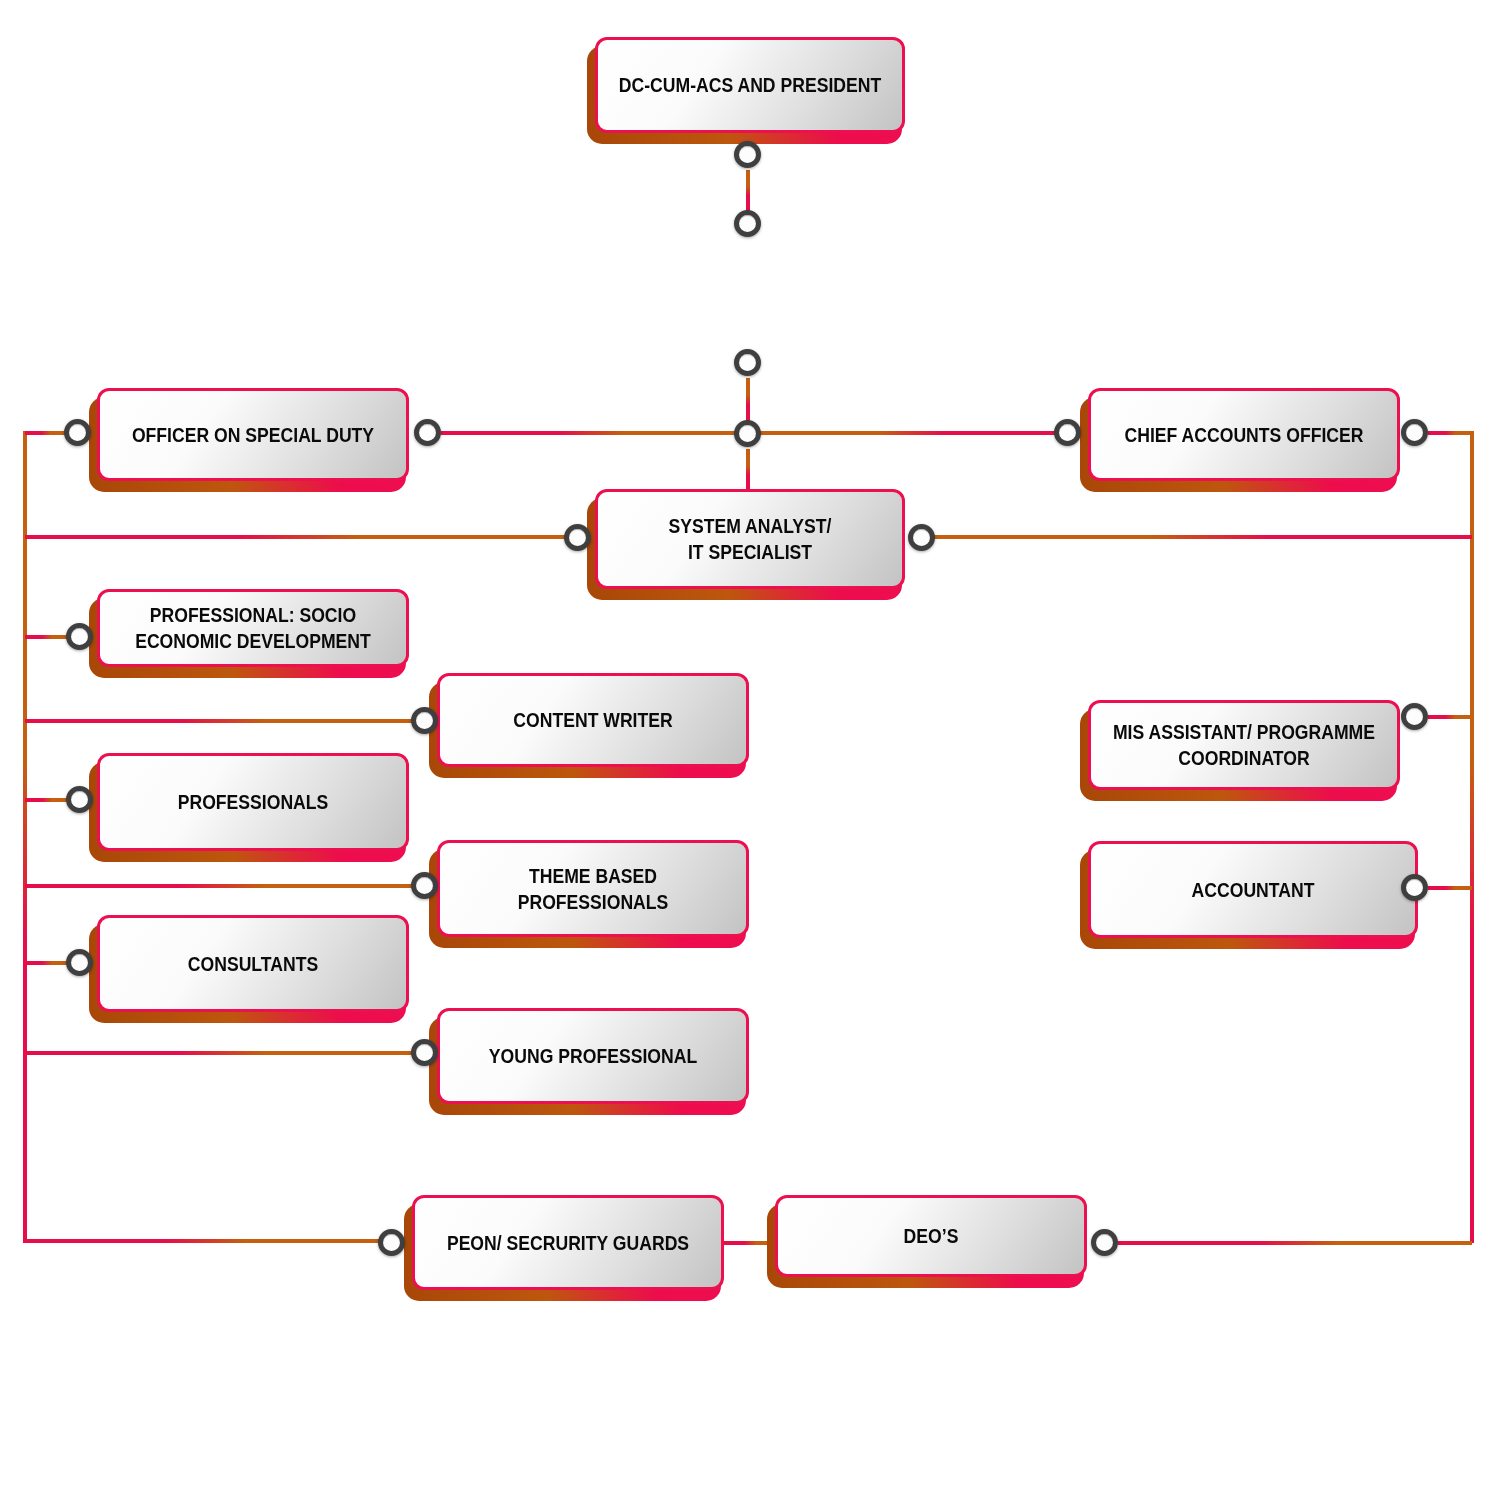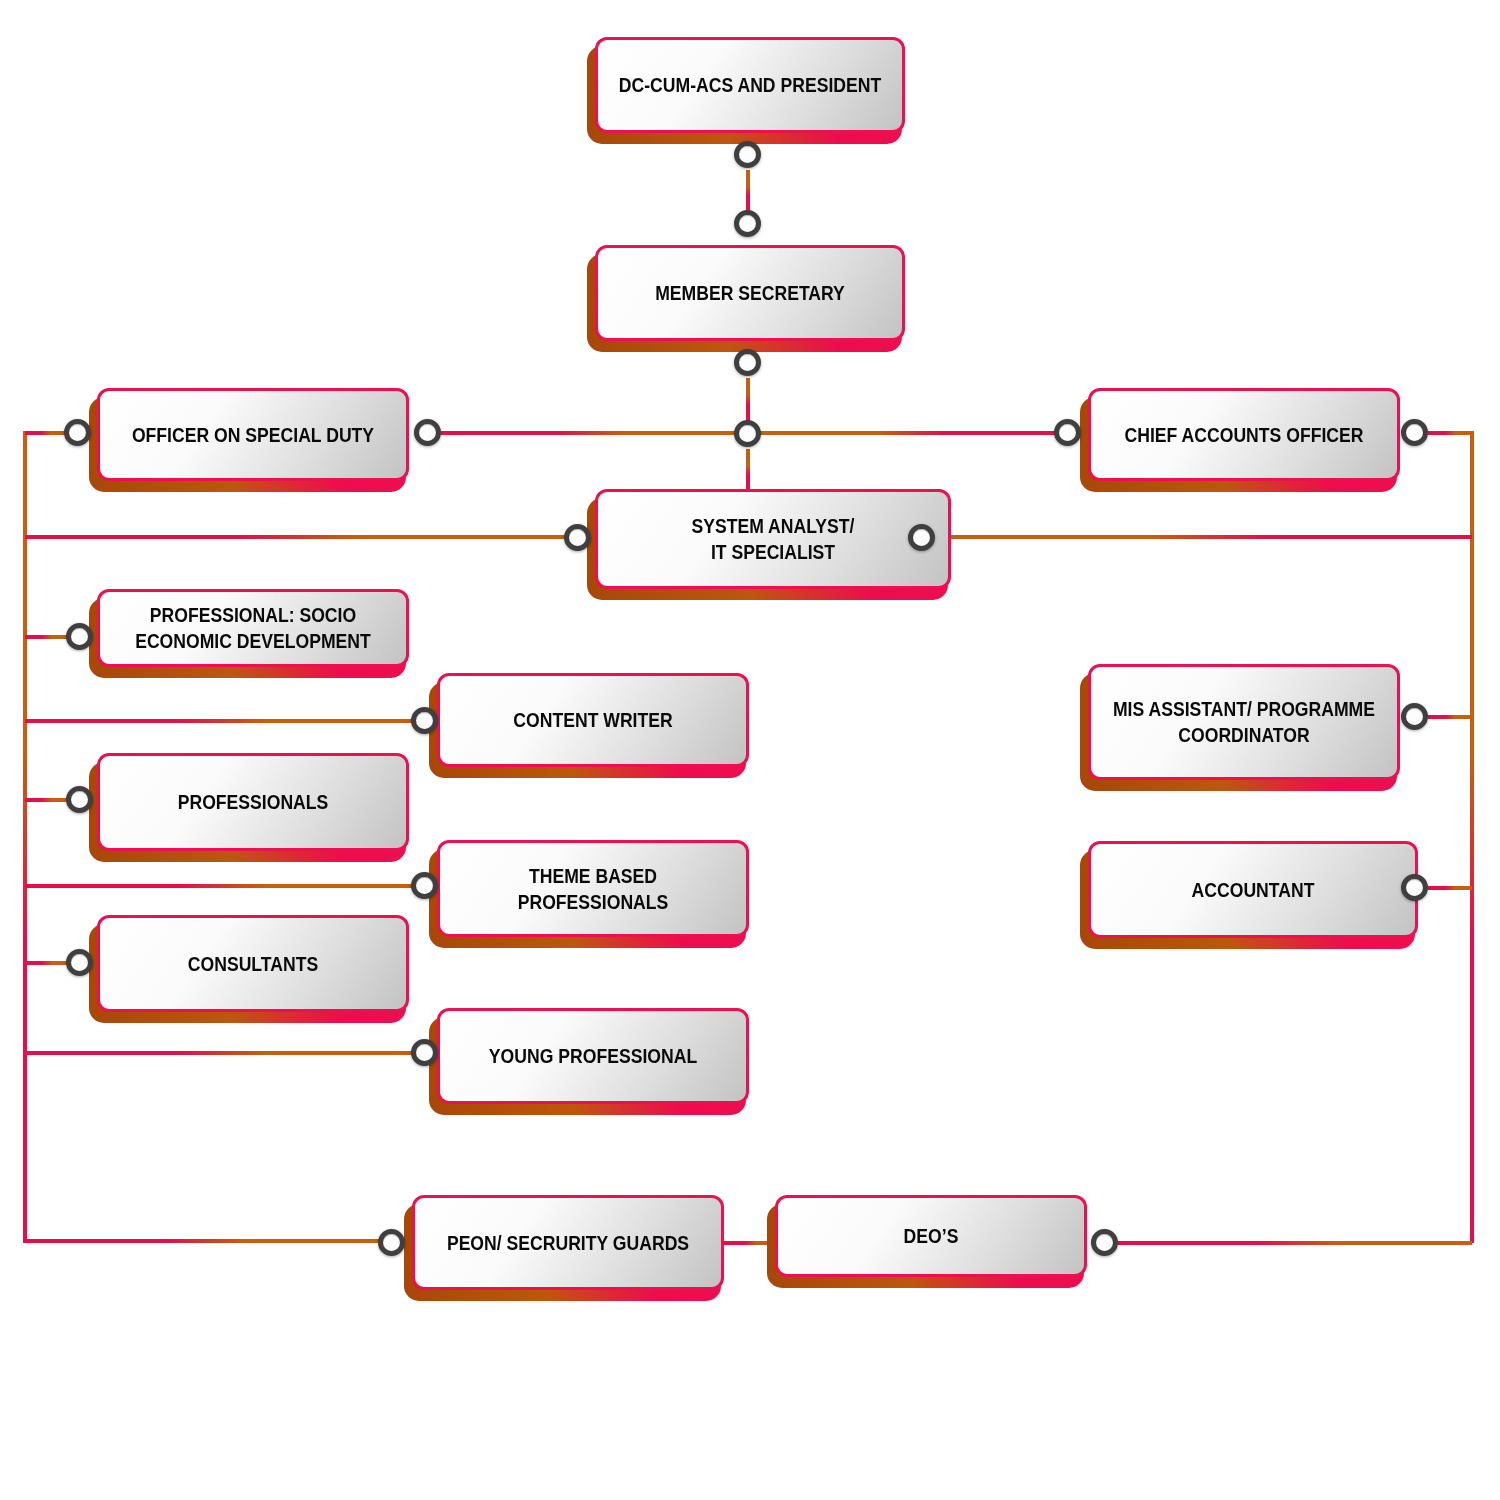--- a/index.html
+++ b/index.html
@@ -94,39 +94,34 @@
   <div class="conn" style="left:1401px;top:874px"></div>
   <div class="conn" style="left:378px;top:1229px"></div>
   <div class="conn" style="left:1091px;top:1229px"></div>
 
   <div class="node" style="left:595px;top:37px;width:310px;height:96px">
     <div class="face">
       <span class="label">DC-CUM-ACS AND PRESIDENT</span>
     </div>
   </div>
 
-  <div class="node" style="left:595px;top:245px;width:310px;height:96px">
-    <div class="face">
-      <span class="label">MEMBER SECRETARY</span>
-    </div>
-  </div>
 
   <div class="node" style="left:1088px;top:388px;width:312px;height:93px">
     <div class="face">
       <span class="label">CHIEF ACCOUNTS OFFICER</span>
     </div>
   </div>
 
   <div class="node" style="left:97px;top:388px;width:312px;height:93px">
     <div class="face">
       <span class="label">OFFICER ON SPECIAL DUTY</span>
     </div>
   </div>
 
-  <div class="node" style="left:595px;top:489px;width:356px;height:100px">
+  <div class="node" style="left:595px;top:489px;width:310px;height:100px">
     <div class="face">
       <span class="label">SYSTEM ANALYST/
 IT SPECIALIST</span>
     </div>
   </div>
 
   <div class="node" style="left:97px;top:589px;width:312px;height:78px">
     <div class="face">
       <span class="label">PROFESSIONAL: SOCIO
 ECONOMIC DEVELOPMENT</span>
@@ -138,21 +133,21 @@
       <span class="label">CONTENT WRITER</span>
     </div>
   </div>
 
   <div class="node" style="left:97px;top:753px;width:312px;height:98px">
     <div class="face">
       <span class="label">PROFESSIONALS</span>
     </div>
   </div>
 
-  <div class="node" style="left:1088px;top:664px;width:312px;height:116px">
+  <div class="node" style="left:1088px;top:700px;width:312px;height:90px">
     <div class="face">
       <span class="label">MIS ASSISTANT/ PROGRAMME
 COORDINATOR</span>
     </div>
   </div>
 
   <div class="node" style="left:437px;top:840px;width:312px;height:97px">
     <div class="face">
       <span class="label">THEME BASED
 PROFESSIONALS</span>

